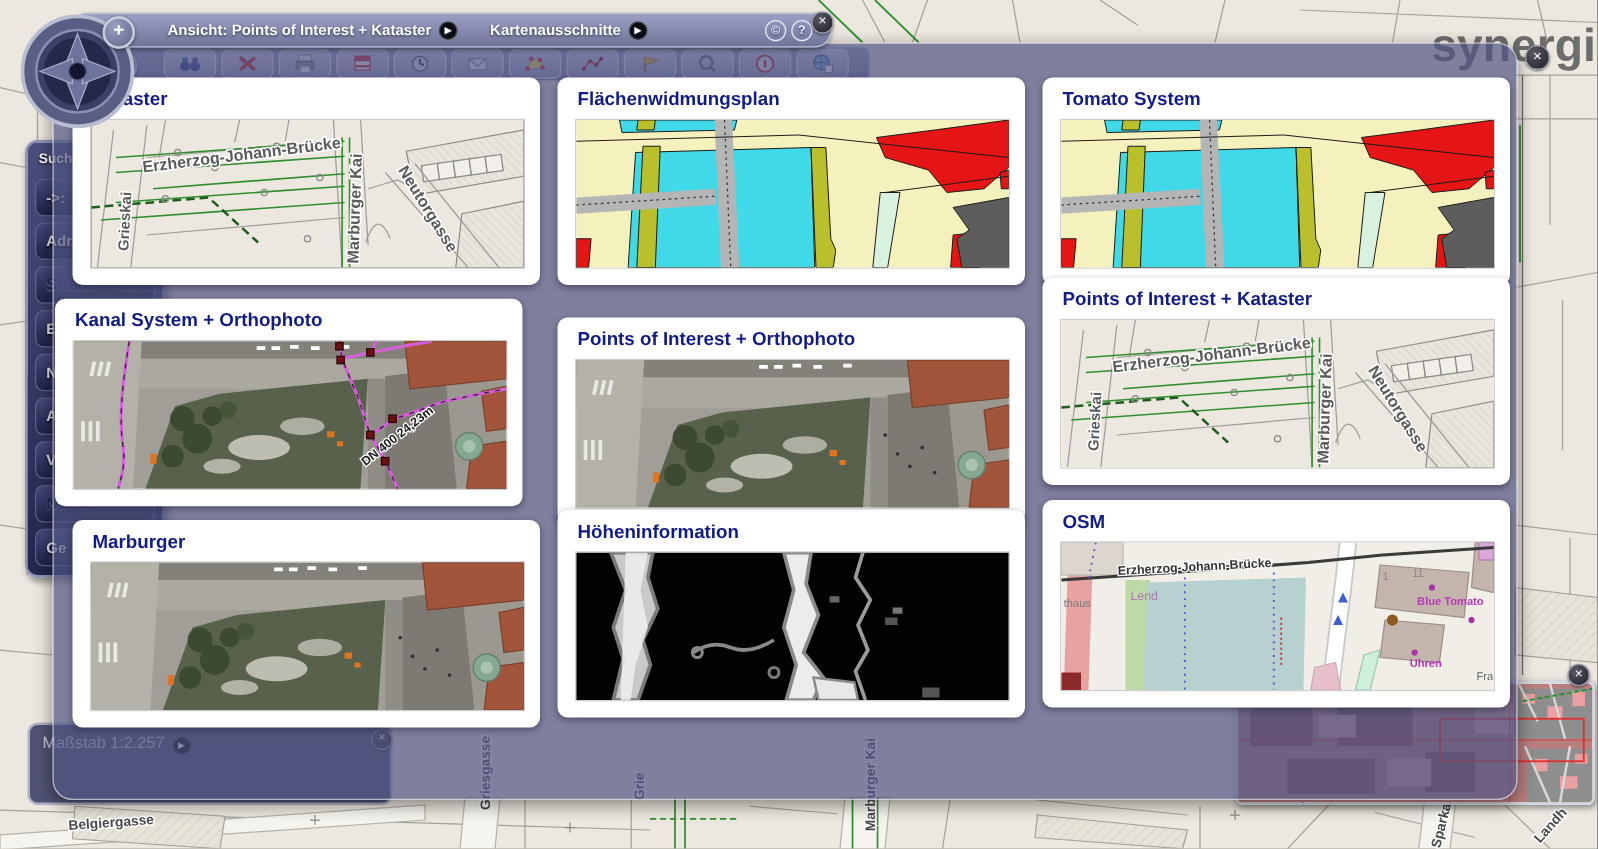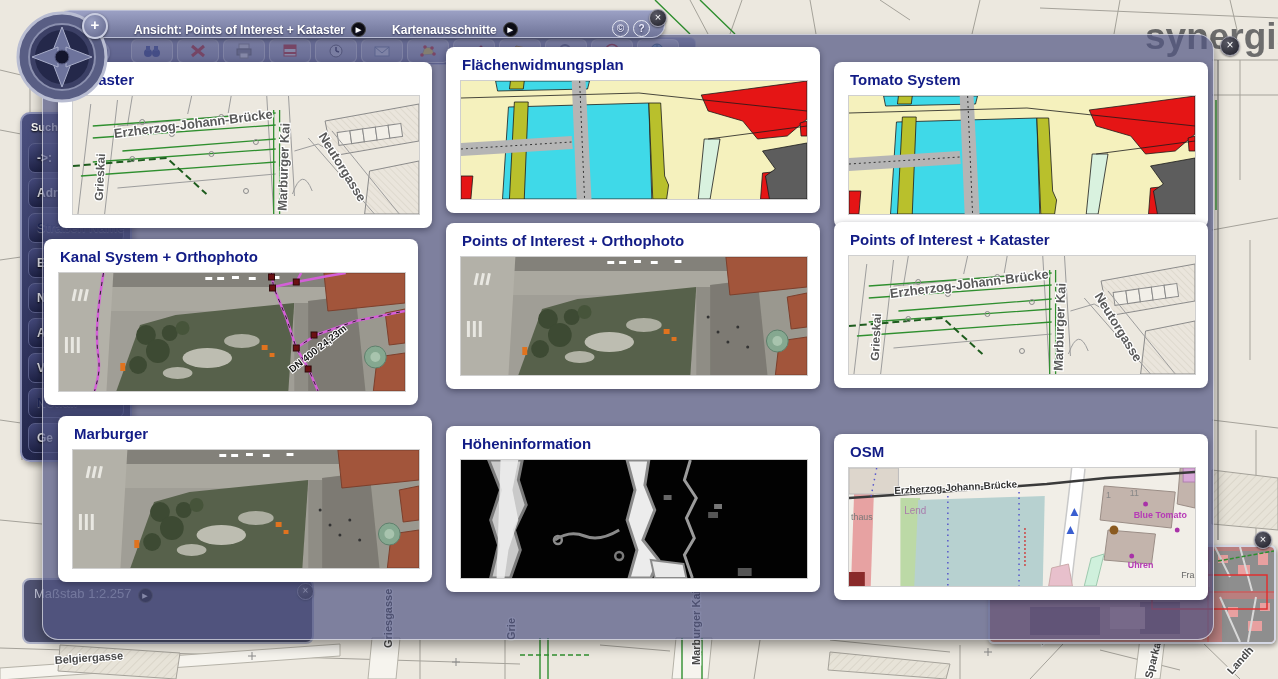--- a/index.html
+++ b/index.html
@@ -12,21 +12,21 @@
   .maplabel{font:bold 11px "Liberation Sans",sans-serif;fill:#4a4a4a;
             stroke:#ffffff;stroke-width:2.5px;paint-order:stroke;}
   
   #compass{left:16px;top:11px;z-index:9;}
   .navbtn{z-index:9;border-radius:50%;background:radial-gradient(circle at 35% 30%,#9aa0c2,#5f6489);
           border:2px solid #c9cde0;color:#fff;font-weight:bold;text-align:center;
           box-shadow:0 1px 3px rgba(0,0,0,.5);cursor:pointer;}
   
   #titlebar{left:57px;top:10px;width:606px;height:26px;z-index:7;border-radius:13px;
             background:linear-gradient(#9ba0c4,#6f7498);border:1px solid #b9bdd4;
-            box-shadow:0 2px 4px rgba(0,0,0,.4);display:flex;align-items:flex-end;
+            box-shadow:0 2px 4px rgba(0,0,0,.4);display:flex;align-items:center;
             color:#fff;font-size:12px;font-weight:bold;text-shadow:0 1px 2px #2a2d4d;}
   #titlebar .gap{width:26px;}
   .playbtn{display:inline-block;width:13px;height:13px;border-radius:50%;background:#0c0c14;
            color:#fff;font-size:7px;line-height:13px;text-align:center;margin-left:6px;
            border:1px solid #444;}
   .roundbtn{display:inline-block;width:15px;height:15px;border-radius:50%;border:1px solid #e6e8f2;
             color:#eef;font-size:10px;line-height:15px;text-align:center;font-weight:bold;margin-left:4px;}
   .closebtn{border-radius:50%;background:radial-gradient(circle at 35% 30%,#5a5a66,#1d1d26);
             border:1px solid #9a9aa8;color:#fff;text-align:center;z-index:8;
             box-shadow:0 1px 2px rgba(0,0,0,.5);cursor:pointer;}
@@ -300,21 +300,21 @@
           <circle cx="140" cy="58" r="2.5"></circle>
           <circle cx="175" cy="95" r="2.5"></circle>
         </g>
       <text transform="translate(42,42) rotate(-7)" font-size="13" font-weight="bold" fill="#5a5a5a" stroke="#fff" stroke-width="2.5" paint-order="stroke">Erzherzog-Johann-Brücke</text>
       <text transform="translate(30,105) rotate(-87)" font-size="12" font-weight="bold" fill="#5a5a5a" stroke="#fff" stroke-width="2.5" paint-order="stroke">Grieskai</text>
       <text transform="translate(216,115) rotate(-88)" font-size="13" font-weight="bold" fill="#5a5a5a" stroke="#fff" stroke-width="2.5" paint-order="stroke">Marburger Kai</text>
       <text transform="translate(248,40) rotate(58)" font-size="13" font-weight="bold" fill="#5a5a5a" stroke="#fff" stroke-width="2.5" paint-order="stroke">Neutorgasse</text>
     </svg>
   </div>
 
-  <div class="card" style="left:446px;top:47px">
+  <div class="card" style="left:446px;top:62px">
     <h3>Flächenwidmungsplan</h3>
     <svg width="346" height="118" viewBox="0 0 350 118" preserveAspectRatio="none">
       <rect width="350" height="118" fill="#f5f1bd"></rect>
       <g stroke="#1a1a1a" stroke-width="0.8">
         <polygon points="35,0 130,0 128,8 37,10" fill="#3fd9e8"></polygon>
         <polygon points="48,26 190,22 193,118 42,118" fill="#3fd9e8"></polygon>
         <polygon points="54,21 68,21 64,118 49,118" fill="#b9c02c"></polygon>
         <polygon points="50,0 64,0 63,8 49,8" fill="#b9c02c"></polygon>
         <polygon points="190,22 202,22 206,95 210,104 208,118 194,118" fill="#b9c02c"></polygon>
         <polygon points="243,14 290,8 350,0 350,38 330,55 300,58 285,40 250,30" fill="#e51515"></polygon>
@@ -418,21 +418,21 @@
           <rect x="237" y="6" width="6" height="6"></rect>
           <rect x="213" y="12" width="6" height="6"></rect>
           <rect x="255" y="59" width="6" height="6"></rect>
           <rect x="237" y="72" width="6" height="6"></rect>
           <rect x="249" y="93" width="6" height="6"></rect>
         </g>
       <text transform="translate(236,100) rotate(-38)" font-size="10" font-weight="bold" fill="#1a1a1a" stroke="#fff" stroke-width="2" paint-order="stroke">DN 400  24,23m</text>
     </svg>
   </div>
 
-  <div class="card" style="left:446px;top:223px">
+  <div class="card" style="left:446px;top:254px">
     <h3>Points of Interest + Orthophoto</h3>
     <svg width="346" height="118" viewBox="0 0 350 118" preserveAspectRatio="none">
       <rect width="350" height="118" fill="#a09e96"></rect>
       <rect width="350" height="14" fill="#83817a"></rect>
       <g fill="#fff">
           <rect x="148" y="4" width="7" height="3"></rect>
           <rect x="160" y="4" width="7" height="3"></rect>
           <rect x="175" y="3" width="7" height="3"></rect>
           <rect x="192" y="4" width="7" height="3"></rect>
           <rect x="216" y="3" width="7" height="3"></rect>
@@ -573,42 +573,42 @@
       <g fill="#333">
           <circle cx="250" cy="60" r="1.5"></circle>
           <circle cx="260" cy="75" r="1.5"></circle>
           <circle cx="270" cy="85" r="1.5"></circle>
           <circle cx="280" cy="70" r="1.5"></circle>
           <circle cx="290" cy="90" r="1.5"></circle>
         </g>
     </svg>
   </div>
 
-  <div class="card" style="left:446px;top:426px">
+  <div class="card" style="left:446px;top:408px">
     <h3>Höheninformation</h3>
     <svg width="346" height="118" viewBox="0 0 350 118" preserveAspectRatio="none">
       <rect width="350" height="118" fill="#020202"></rect>
       <path d="M28,0 L62,0 L58,20 L66,45 L54,70 L60,90 L50,118 L30,118 L38,85 L30,60 L40,30 Z" fill="#c9c9c9" stroke="#7a7a7a" stroke-width="3"></path>
       <path d="M40,0 L58,0 L52,30 L58,60 L48,90 L44,118 L36,118 Z" fill="#efefef" opacity="0.85"></path>
       <path d="M168,0 L190,0 L186,25 L196,50 L184,80 L200,100 L192,118 L170,118 L178,90 L168,60 L176,30 Z" fill="#ececec" stroke="#8a8a8a" stroke-width="3"></path>
       <path d="M192,100 L225,104 L228,118 L196,118 Z" fill="#e8e8e8" stroke="#8a8a8a" stroke-width="2"></path>
       <path d="M232,0 L226,20 L238,38 L228,58 L236,78 L226,95 L234,118" stroke="#9b9b9b" stroke-width="3" fill="none"></path>
       <path d="M95,80 Q110,70 125,76 T160,70" stroke="#8a8a8a" stroke-width="3" fill="none"></path>
       <circle cx="98" cy="80" r="4" stroke="#8a8a8a" stroke-width="2.5" fill="none"></circle>
       <circle cx="160" cy="96" r="4" stroke="#7a7a7a" stroke-width="2.5" fill="none"></circle>
       <g fill="#555">
           <rect x="250" y="52" width="10" height="6"></rect>
           <rect x="280" y="108" width="14" height="8"></rect>
           <rect x="205" y="35" width="8" height="5" fill="#666"></rect>
           <rect x="256" y="44" width="8" height="5" fill="#777"></rect>
         </g>
     </svg>
   </div>
 
-  <div class="card" style="left:834px;top:434px">
+  <div class="card" style="left:834px;top:400px">
     <h3>OSM</h3>
     <svg width="346" height="118" viewBox="0 0 350 118" preserveAspectRatio="none">
       <rect width="350" height="118" fill="#f1eee7"></rect>
       <rect x="52" y="30" width="20" height="88" fill="#bcd9a6"></rect>
       <polygon points="70,32 198,28 196,118 66,118" fill="#b7d1d0"></polygon>
       <polygon points="6,0 26,0 22,118 2,118" fill="#e7a2a2"></polygon>
       <rect x="0" y="0" width="50" height="26" fill="#ddd6cc" stroke="#bbb"></rect>
       <rect x="0" y="104" width="16" height="14" fill="#8a2a2a"></rect>
       <path d="M232,0 C228,40 222,80 218,118" stroke="#c9c9c9" stroke-width="15" fill="none"></path>
       <path d="M232,0 C228,40 222,80 218,118" stroke="#ffffff" stroke-width="12" fill="none"></path>

